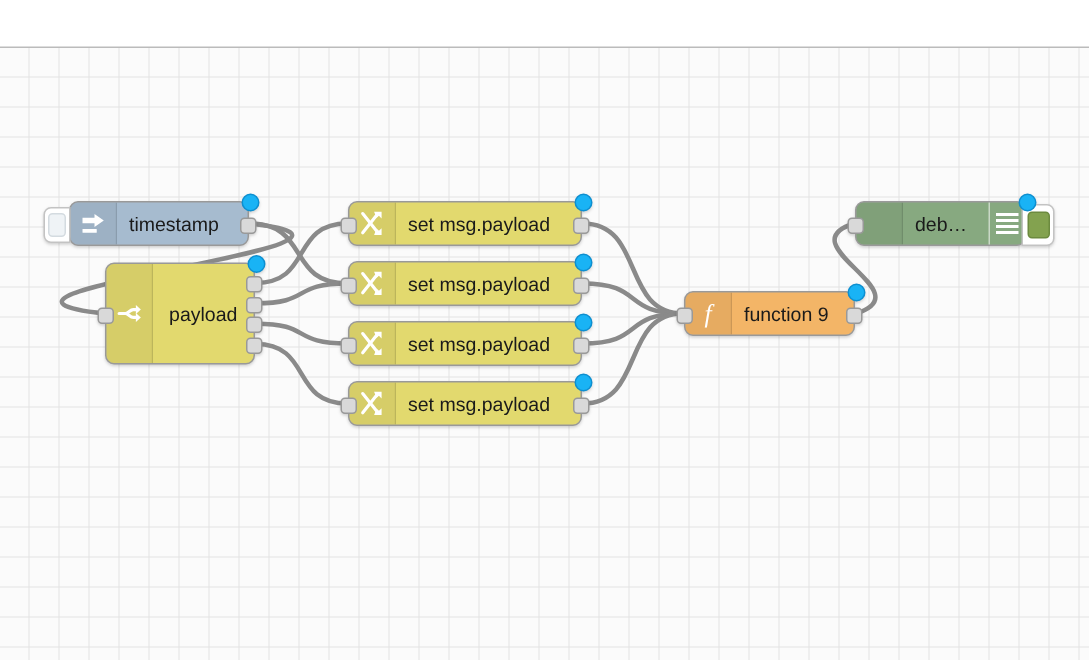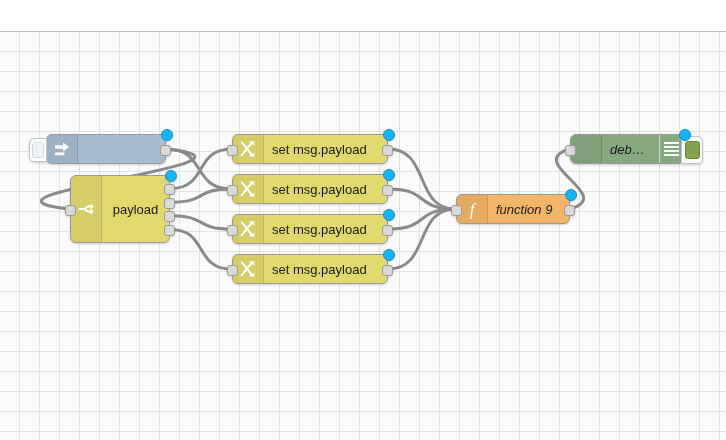--- a/index.html
+++ b/index.html
@@ -77,21 +77,21 @@
   }
   .node-label {
     flex: 1 1 auto;
     padding: 0 8px;
     font-size: 13px;
     color: #1a1a1a;
     white-space: nowrap;
     overflow: hidden;
     text-overflow: ellipsis;
   }
-  .node-label.italic { font-style: italic; }
+  .node-label.italic { }
   .node-label.center { text-align: center; }
 
   
   .port {
     position: absolute;
     width: 11px;
     height: 11px;
     background: #d9d9d9;
     border: 1px solid #999999;
     border-radius: 3px;
@@ -202,20 +202,21 @@
         <div class="node" style="left: 46px; top: 102px; width: 120px; height: 30px; background: rgb(166, 187, 207);">
           <div class="inject-button">
             <span class="knob"></span>
           </div>
           <div class="node-icon-box">
             <svg class="glyph" width="18" height="18" viewBox="0 0 18 18">
               <path fill="#fff" d="M2 5.2h8V2.6L16.2 7 10 11.4V8.8H2z"></path>
               <rect fill="#fff" x="2" y="12.6" width="9.5" height="2.6" rx="0.4"></rect>
             </svg>
           </div>
+          <div class="node-label">timestamp</div>
           <div class="status-dot" style="left: 114px; top: -6px;"></div>
           <div class="port out" style="top: 9.5px;"></div>
         </div>
         <div class="node" style="left: 70px; top: 143px; width: 100px; height: 68px; background: rgb(226, 217, 110);">
           <div class="node-icon-box">
             <svg class="glyph" width="20" height="20" viewBox="0 0 20 20">
               <path fill="none" stroke="#fff" stroke-width="2.1" stroke-linecap="round" d="M3.4 10h4.2c2.1 0 3.1-2.6 5.2-2.6h3"></path>
               <path fill="none" stroke="#fff" stroke-width="2.1" stroke-linecap="round" d="M7.6 10c2.1 0 3.1 2.6 5.2 2.6h3"></path>
               <path fill="#fff" d="M14.6 4.4l3.3 3-3.3 3z"></path>
               <path fill="#fff" d="M14.6 9.6l3.3 3-3.3 3z"></path>

